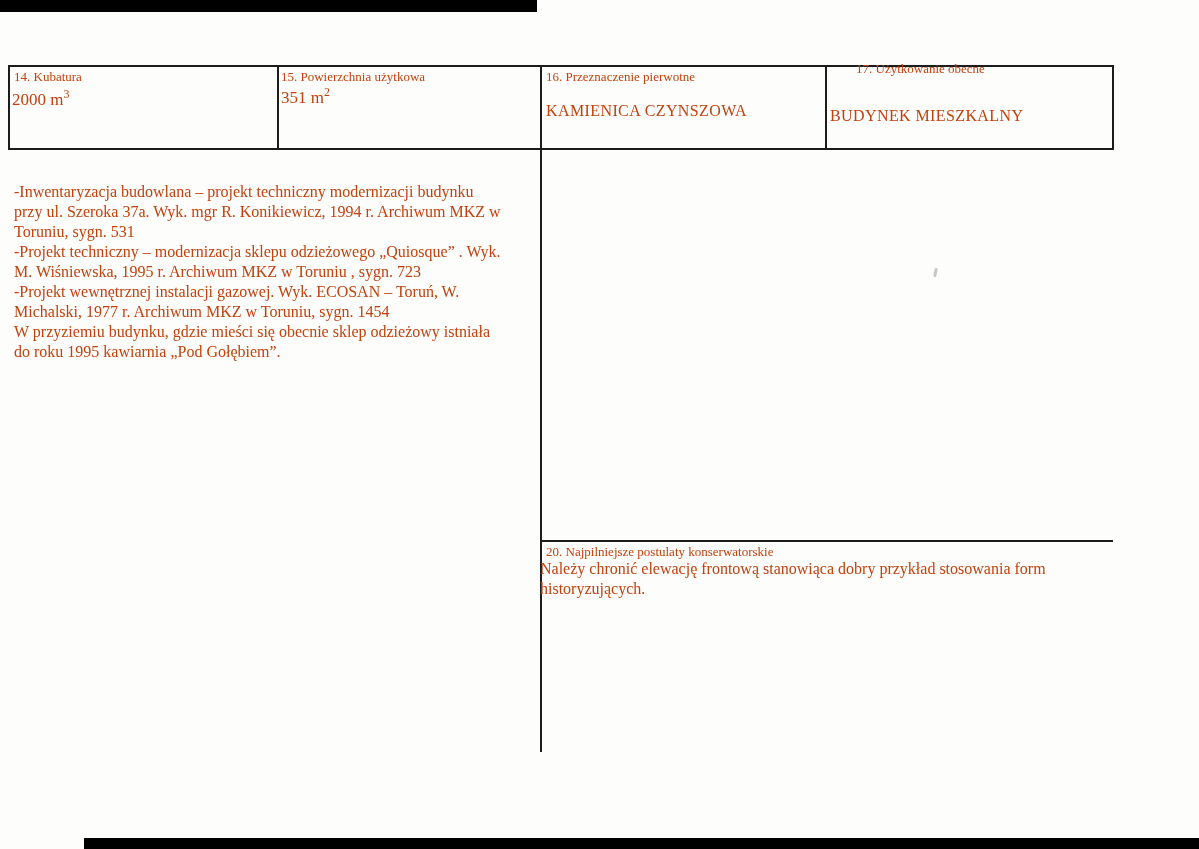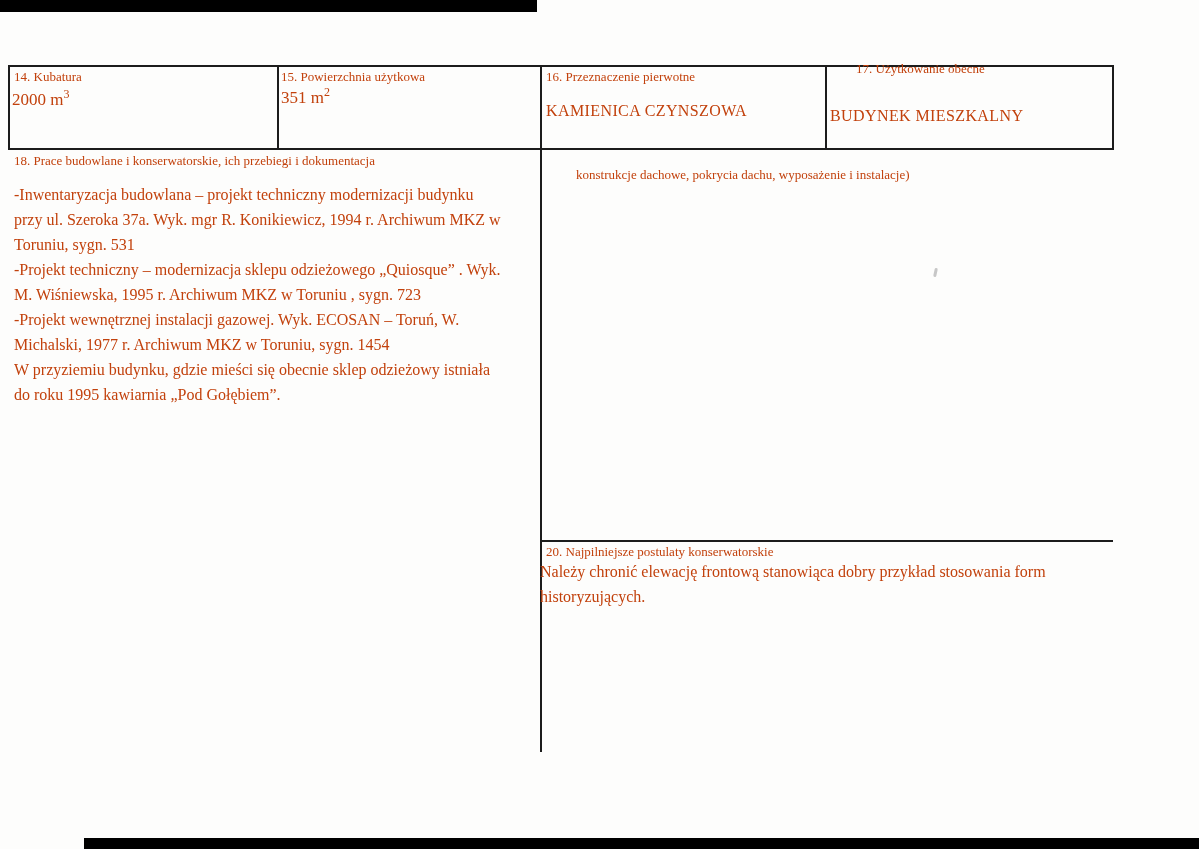--- a/index.html
+++ b/index.html
@@ -44,21 +44,21 @@
   }
   .caps-value {
     position: absolute;
     font-size: 16px;
     letter-spacing: 0.4px;
     white-space: pre;
   }
   .body-text {
     position: absolute;
     font-size: 16px;
-    line-height: 25px;
+    line-height: 20px;
     white-space: pre;
   }
   .artifact {
     position: absolute;
     width: 3px;
     height: 9px;
     background: #9a9a9a;
     border-radius: 2px;
     opacity: 0.55;
     transform: rotate(12deg);
@@ -88,30 +88,28 @@
 
   <div class="label" style="left:281px; top:69px;">15. Powierzchnia użytkowa</div>
   <div class="value" style="left:281px; top:88px; font-size:17px;"><span>351 m</span><sup>2</sup></div>
 
   <div class="label" style="left:546px; top:69px;">16. Przeznaczenie pierwotne</div>
   <div class="caps-value" style="left:546px; top:102px;text-align:right;">KAMIENICA CZYNSZOWA</div>
 
   <div class="label" style="left:830px; top:61px;margin-left:26px;">17. Użytkowanie obecne</div>
   <div class="caps-value" style="left:830px; top:107px;text-align:center;">BUDYNEK MIESZKALNY</div>
 
-  <div class="label" style="left:14px; top:153px;">18. Prace budowlane i konserwatorskie, ich przebiegi i dokumentacja</div>
   <div class="body-text" style="left:14px; top:182px; width:522px;">-Inwentaryzacja budowlana – projekt techniczny modernizacji budynku
 przy ul. Szeroka 37a. Wyk. mgr R. Konikiewicz, 1994 r. Archiwum MKZ w
 Toruniu, sygn. 531
 -Projekt techniczny – modernizacja sklepu odzieżowego „Quiosque” . Wyk.
 M. Wiśniewska, 1995 r. Archiwum MKZ w Toruniu , sygn. 723
 -Projekt wewnętrznej instalacji gazowej. Wyk. ECOSAN – Toruń, W.
 Michalski, 1977 r. Archiwum MKZ w Toruniu, sygn. 1454
 W przyziemiu budynku, gdzie mieści się obecnie sklep odzieżowy istniała
 do roku 1995 kawiarnia „Pod Gołębiem”.</div>
 
-  <div class="label" style="left:576px; top:167px;">konstrukcje dachowe, pokrycia dachu, wyposażenie i instalacje)</div>
 
   <div class="label" style="left:546px; top:544px;">20. Najpilniejsze postulaty konserwatorskie</div>
   <div class="body-text" style="left:540px; top:559px; width:560px;">Należy chronić elewację frontową stanowiąca dobry przykład stosowania form
 historyzujących.</div>
 
 </div>
 
 </body></html>

